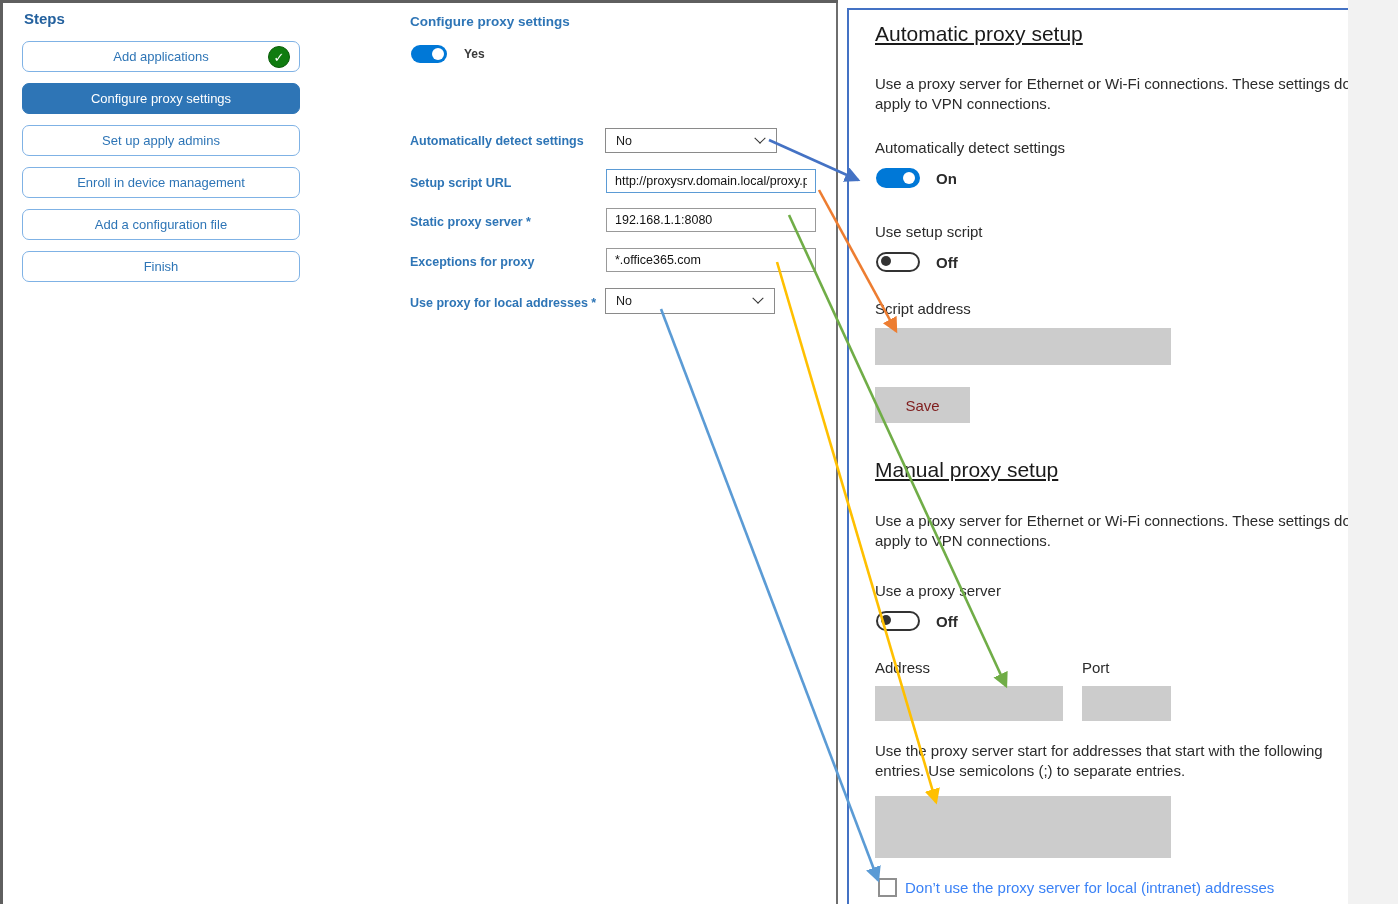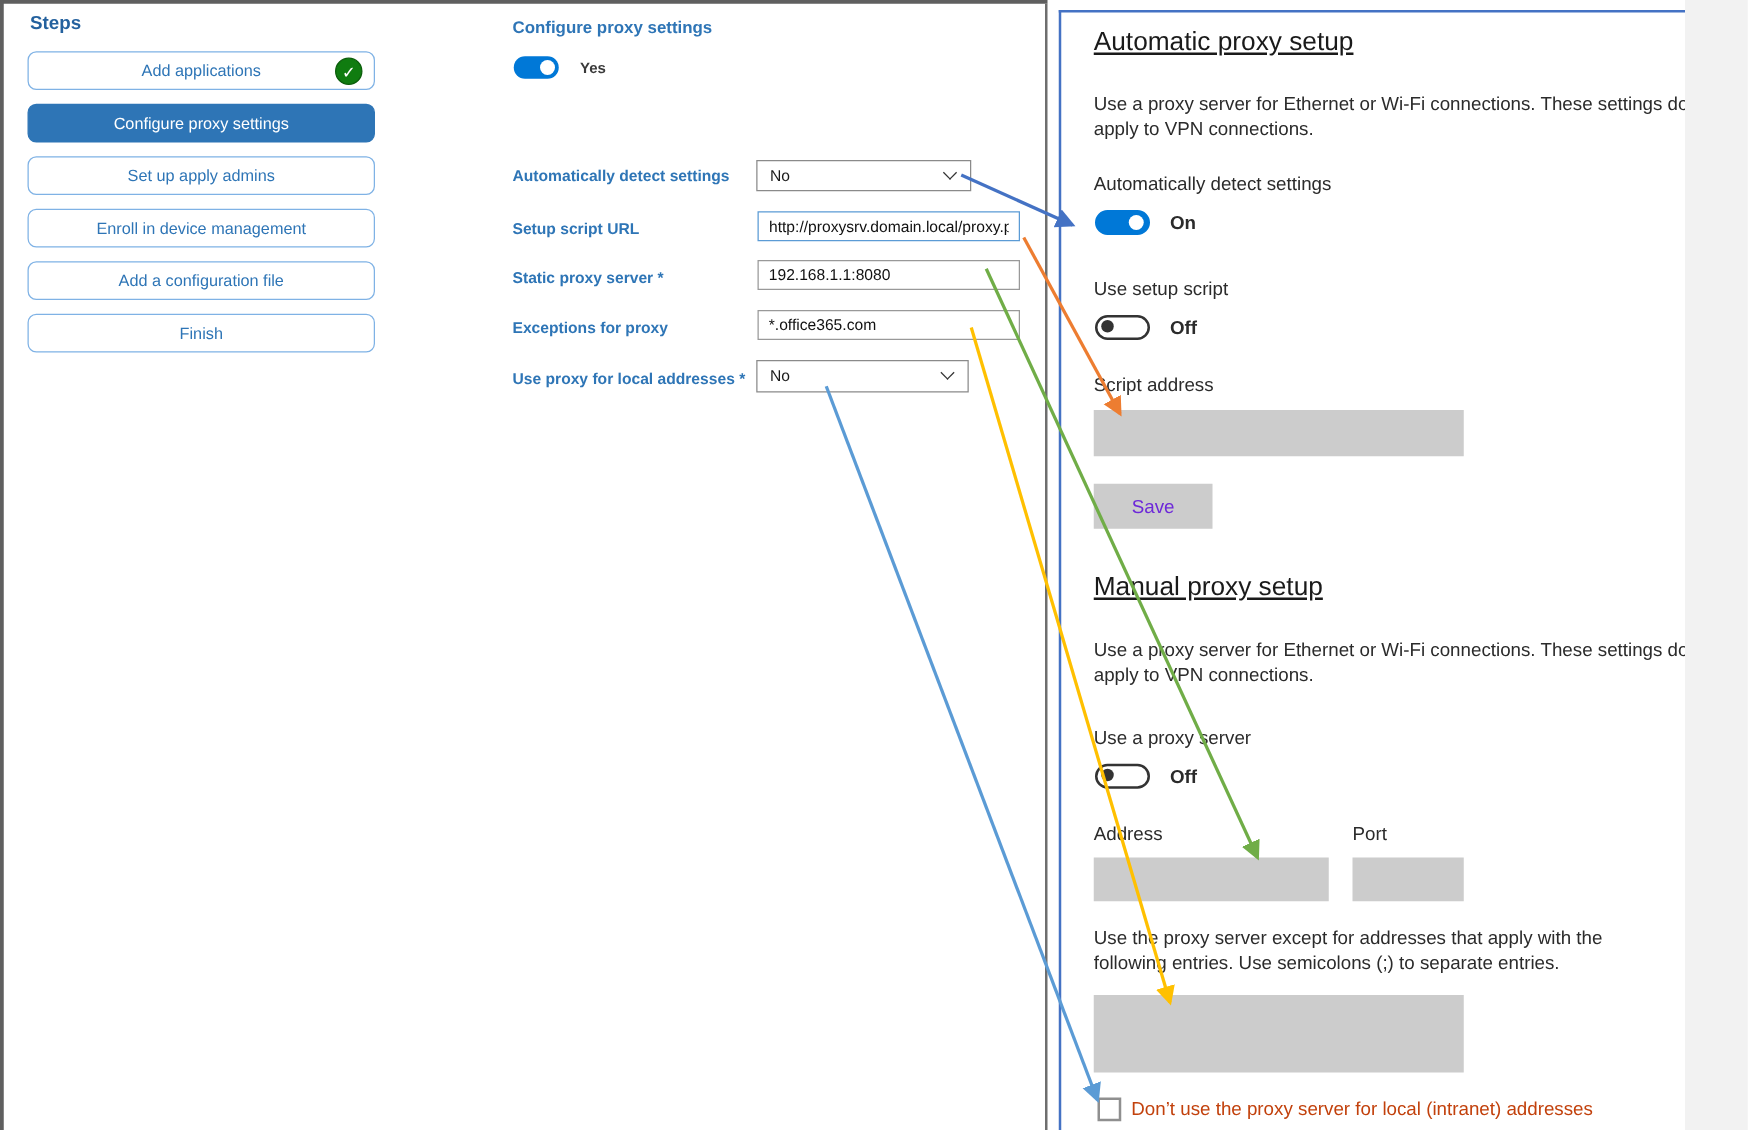--- a/index.html
+++ b/index.html
@@ -64,25 +64,25 @@
   .sp-para{position:absolute;left:26px;font-size:15px;line-height:1.35;color:#2b2b2b;}
   .sp-label{position:absolute;left:26px;font-size:15px;color:#2b2b2b;white-space:nowrap;}
   .win-toggle{position:absolute;left:27px;width:44px;height:20px;border-radius:10px;cursor:pointer;}
   .win-toggle.on{background:#0078D7;border:2px solid #0078D7;}
   .win-toggle.on .knob{position:absolute;right:3px;top:2px;width:12px;height:12px;border-radius:50%;background:#fff;}
   .win-toggle.off{background:#fff;border:2px solid #333;}
   .win-toggle.off .knob{position:absolute;left:3px;top:2px;width:10px;height:10px;border-radius:50%;background:#333;}
   .toggle-state{position:absolute;left:87px;font-size:15px;color:#2b2b2b;font-weight:bold;}
   .gray-field{position:absolute;background:#cccccc;cursor:text;}
   .save-btn{
-    position:absolute;left:26px;width:95px;height:36px;background:#cccccc;color:#6d28d9;
+    position:absolute;left:26px;width:95px;height:36px;background:#cccccc;color:#7f1d1d;
     font-size:15px;display:flex;align-items:center;justify-content:center;cursor:pointer;text-align:center;
   }
   .cbx{position:absolute;left:29px;top:868px;width:19px;height:19px;border:2px solid #8f8f8f;background:#fff;cursor:pointer;}
-  .cbx-label{position:absolute;left:56px;top:869px;font-size:15px;color:#c2410c;white-space:nowrap;}
+  .cbx-label{position:absolute;left:56px;top:869px;font-size:15px;color:#3b82f6;white-space:nowrap;}
 
   
   #arrows{position:absolute;left:0;top:0;width:1398px;height:904px;pointer-events:none;z-index:10;}
 </style>
 </head>
 <body>
 
 <div class="screen">
 
   <div class="frame-top"></div>
@@ -172,21 +172,21 @@
     <div class="win-toggle off" style="top:601px">
       <span class="knob"></span>
     </div>
     <span class="toggle-state" style="top:603px">Off</span>
 
     <div class="sp-label" style="top:649px">Address</div>
     <div class="sp-label" style="left:233px;top:649px">Port</div>
     <div class="gray-field" style="left:26px;top:676px;width:188px;height:35px"></div>
     <div class="gray-field" style="left:233px;top:676px;width:89px;height:35px"></div>
 
-    <div class="sp-para" style="top:731px;width:460px">Use the proxy server except for addresses that apply with the following entries. Use semicolons (;) to separate entries.</div>
+    <div class="sp-para" style="top:731px;width:460px">Use the proxy server start for addresses that start with the following entries. Use semicolons (;) to separate entries.</div>
     <div class="gray-field" style="left:26px;top:786px;width:296px;height:62px"></div>
 
     <span class="cbx"></span>
     <span class="cbx-label">Don’t use the proxy server for local (intranet) addresses</span>
   </section>
 
   <svg id="arrows" viewBox="0 0 1398 904">
       <marker id="ah0" markerWidth="7" markerHeight="7" refX="5" refY="3" orient="auto">
         <path d="M0,0 L6,3 L0,6 Z" fill="#4472C4"></path>
       </marker>

